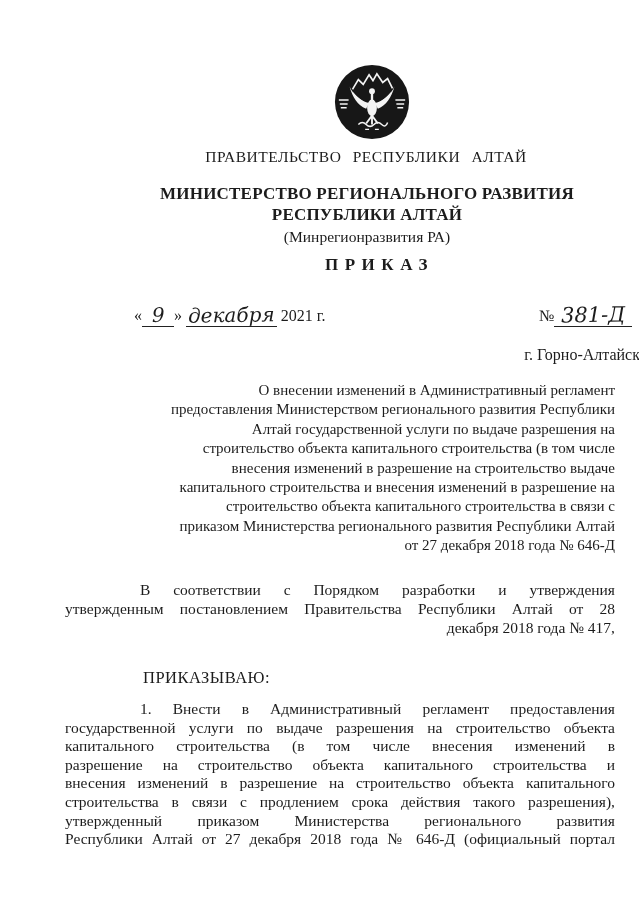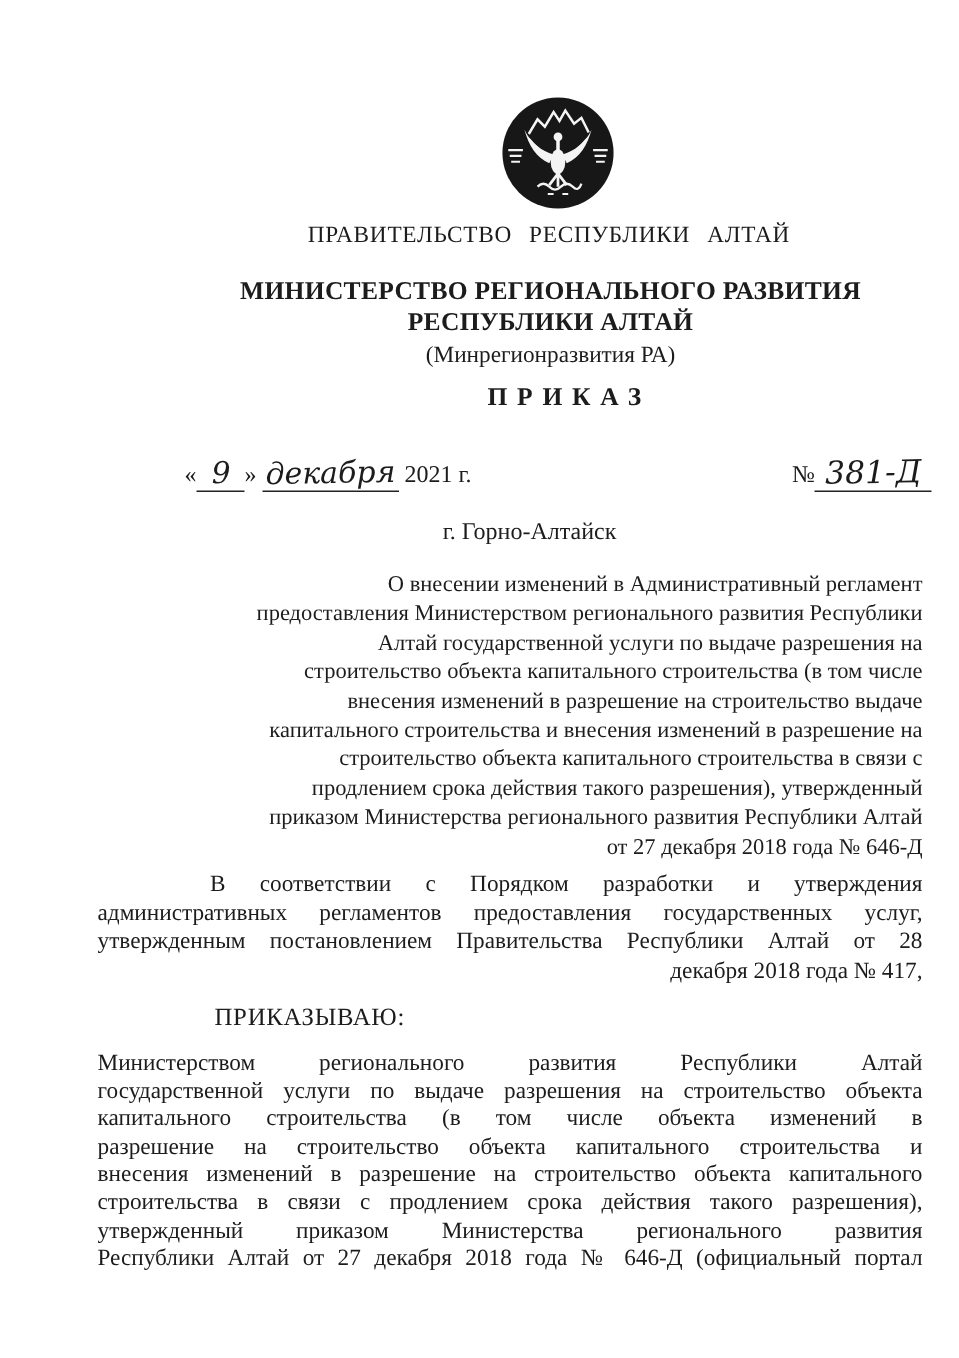--- a/index.html
+++ b/index.html
@@ -29,21 +29,21 @@
     letter-spacing: 0.2px;
   }
   .ministry-short {
     font-size: 15.5px; line-height: 19px; margin-top: 2px;
   }
   .doc-type {
     top: 255px; left: 325px;
     font-weight: bold; font-size: 17px; letter-spacing: 6.5px;
   }
 
-  .date-row { top: 304px; left: 1px; width: 526px; height: 30px; font-size: 16px; }
+  .date-row { top: 304px; left: 12px; width: 526px; height: 30px; font-size: 16px; }
   .date-left  { position: absolute; left: 122px; top: 0; white-space: nowrap; }
   .date-right { position: absolute; left: 527px; top: 0; white-space: nowrap; }
   .hw-slot {
     display: inline-block;
     border-bottom: 1.2px solid #222;
     text-align: center;
     line-height: 20px;
     vertical-align: baseline;
   }
   .hw {
@@ -51,21 +51,21 @@
     font-style: italic;
     font-size: 20px;
     position: relative; top: 1px;
     transform: rotate(-1deg);
     display: inline-block;
   }
   .hw-num { font-size: 21px; }
 
   .place-line {
     top: 346px; left: 66px; width: 574px;
-    text-align: center; font-size: 16px;
+    text-align: right; font-size: 16px;
   }
 
   .subject-block {
     top: 381px; left: 65px; width: 550px;
     font-weight: normal; font-size: 15px; line-height: 19.4px;
     text-align: right;
   }
 
   .intro-block {
     top: 580px; left: 65px; width: 550px;
@@ -139,36 +139,34 @@
 <div class="abs place-line">г. Горно-Алтайск</div>
 
 <div class="abs subject-block">
   <div>О внесении изменений в Административный регламент</div>
   <div>предоставления Министерством регионального развития Республики</div>
   <div>Алтай государственной услуги по выдаче разрешения на</div>
   <div>строительство объекта капитального строительства (в том числе</div>
   <div>внесения изменений в разрешение на строительство выдаче</div>
   <div>капитального строительства и внесения изменений в разрешение на</div>
   <div>строительство объекта капитального строительства в связи с</div>
-  <div>продлением срока действия такого разрешения), утвержденный</div>
   <div>приказом Министерства регионального развития Республики Алтай</div>
   <div>от 27 декабря 2018 года № 646-Д</div>
 </div>
 
 <div class="abs intro-block">
   <div class="jline indent">В соответствии с Порядком разработки и утверждения</div>
-  <div class="jline">административных регламентов предоставления государственных услуг,</div>
   <div class="jline">утвержденным постановлением Правительства Республики Алтай от 28</div>
   <div class="lline">декабря 2018 года № 417,</div>
 </div>
 
 <div class="abs order-verb">ПРИКАЗЫВАЮ:</div>
 
 <div class="abs item1-block">
-  <div class="jline">Министерством регионального развития Республики Алтай</div>
+  <div class="jline indent">1. Внести в Административный регламент предоставления</div>
   <div class="jline">государственной услуги по выдаче разрешения на строительство объекта</div>
-  <div class="jline">капитального строительства (в том числе объекта изменений в</div>
+  <div class="jline">капитального строительства (в том числе внесения изменений в</div>
   <div class="jline">разрешение на строительство объекта капитального строительства и</div>
   <div class="jline">внесения изменений в разрешение на строительство объекта капитального</div>
   <div class="jline">строительства в связи с продлением срока действия такого разрешения),</div>
   <div class="jline">утвержденный приказом Министерства регионального развития</div>
   <div class="jline">Республики Алтай от 27 декабря 2018 года № 646-Д (официальный портал</div>
 </div>
 
 </body></html>

